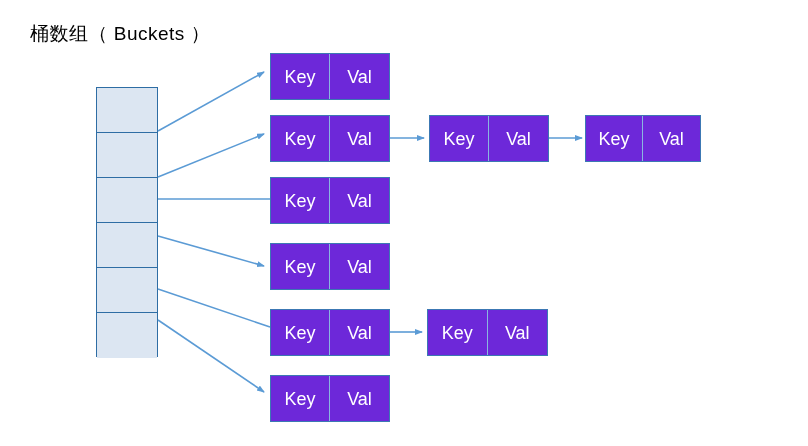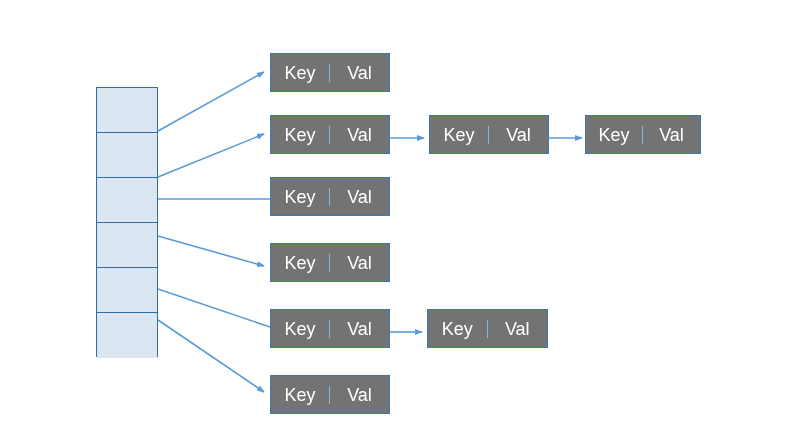--- a/index.html
+++ b/index.html
@@ -47,25 +47,24 @@
     background: #dce6f2;
     border-bottom: 1.5px solid #2e6da4;
   }
   .bucket-cell.last {
     border-bottom: none;
   }
   
   .node {
     position: absolute;
     display: flex;
-    height: 39px;
+    height: 47px;
     box-sizing: border-box;
     border: 1px solid #3c78b4;
-    background: #737373;
-    align-items: center;
+    background: #6d28d9;
   }
   .node .cell {
     flex: 1 1 50%;
     display: flex;
     align-items: center;
     justify-content: center;
     color: #ffffff;
     font-size: 18px;
     line-height: 1;
     box-sizing: border-box;
@@ -81,20 +80,21 @@
     width: 808px;
     height: 446px;
     pointer-events: none;
   }
 </style>
 </head>
 <body>
 
 <div id="canvas">
 
+  <div id="title">桶数组（ Buckets ）</div>
 
   <div id="bucket-array">
     <div class="bucket-cell" style="top:0px;"></div>
     <div class="bucket-cell" style="top:45px;"></div>
     <div class="bucket-cell" style="top:90px;"></div>
     <div class="bucket-cell" style="top:135px;"></div>
     <div class="bucket-cell" style="top:180px;"></div>
     <div class="bucket-cell last" style="top:225px;"></div>
   </div>
 

